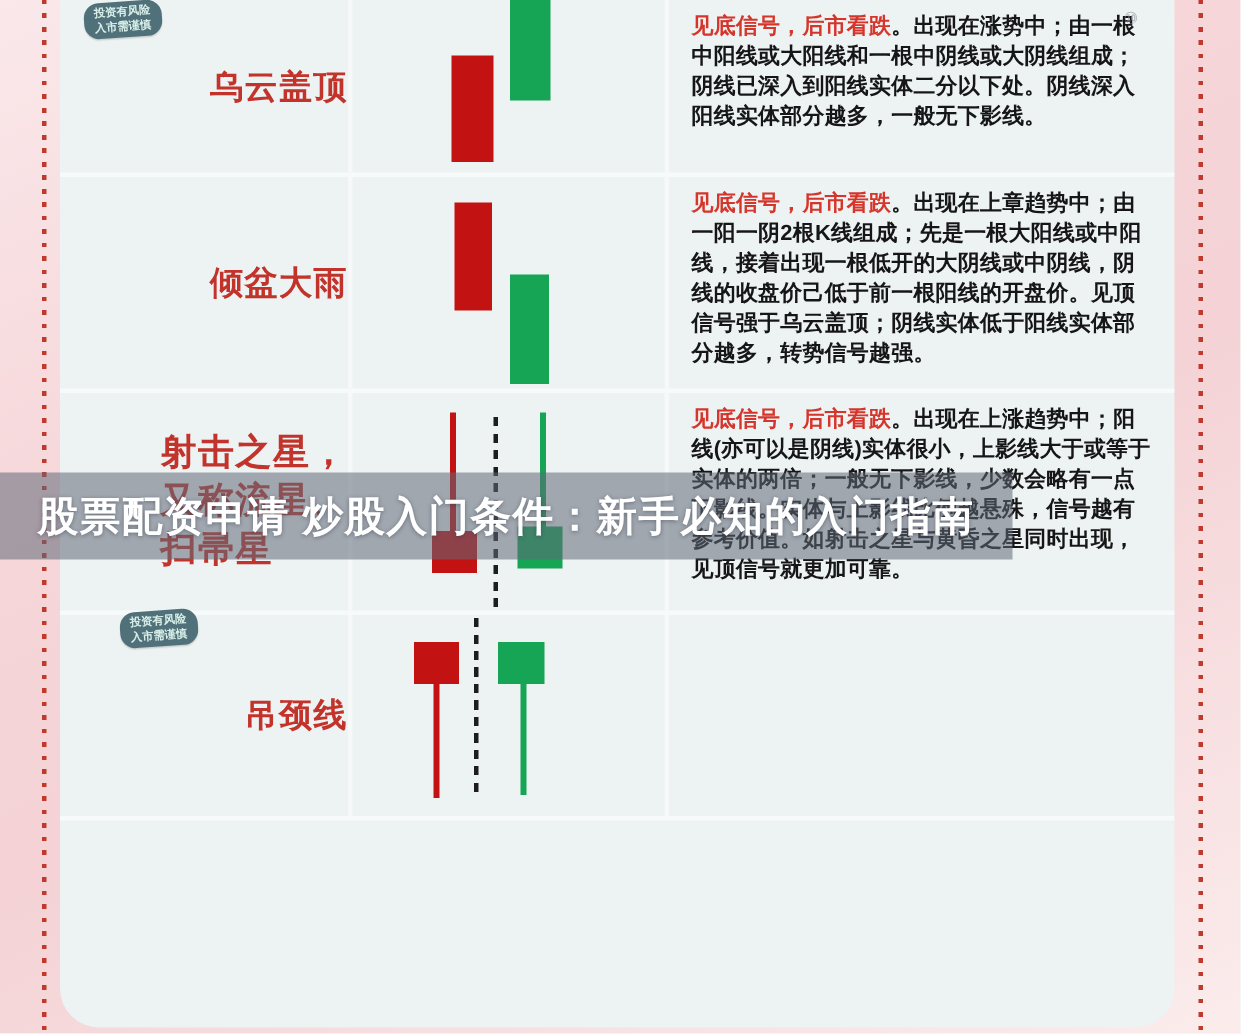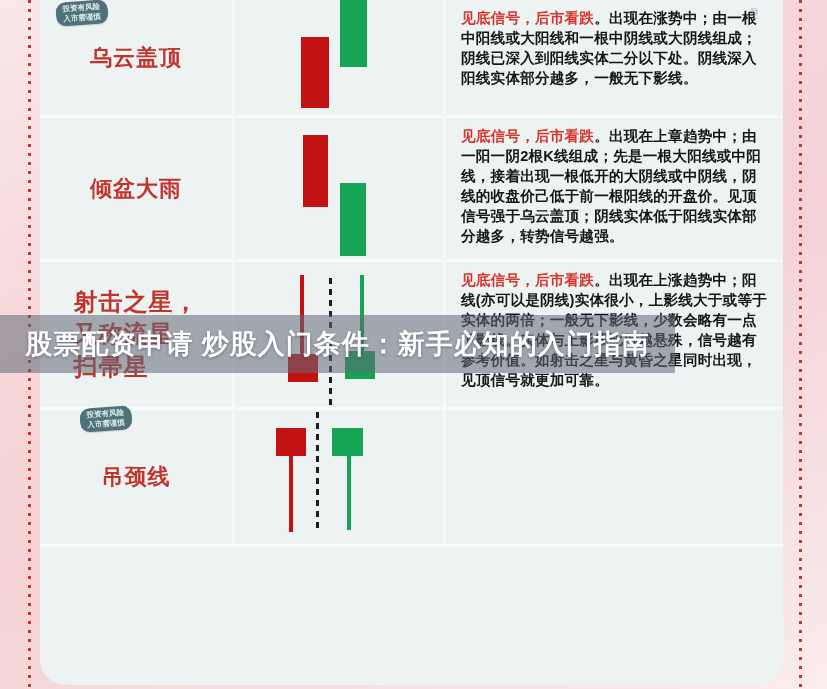--- a/index.html
+++ b/index.html
@@ -15,21 +15,21 @@
   .edge-dots{position:absolute;top:0;bottom:0;width:3px;
     background-image:repeating-linear-gradient(to bottom,var(--dot-red) 0 3px,transparent 3px 9px);}
   .edge-dots.left{left:28px;}
   .edge-dots.right{left:799px;}
   .card{position:absolute;left:40px;top:0;width:743px;height:685px;
     background:var(--card-bg);border-radius:0 0 26px 26px;overflow:hidden;}
   .row{position:relative;display:grid;grid-template-columns:192px 214px 1fr;
     border-bottom:3px solid var(--divider);}
   .row:last-child{border-bottom:none;}
   .r1{height:118px;} .r2{height:144px;} .r3{height:148px;} .r4{height:137px;} .r5{height:140px;}
-  .labelcol{display:flex;align-items:center;justify-content:center;}
+  .labelcol{display:flex;align-items:center;justify-content:flex-end;}
   .label{font-weight:bold;color:var(--label-red);font-size:22px;line-height:1.35;
     white-space:pre-line;letter-spacing:1px;}
   .label.multiline{font-size:24px;text-align:left;}
   .chartcol{position:relative;border-left:3px solid rgba(255,255,255,0.55);
     border-right:3px solid rgba(255,255,255,0.55);}
   .textcol{padding:9px 12px 0 15px;font-size:14.6px;font-weight:bold;
     color:var(--body-ink);line-height:1.37;letter-spacing:0.2px;}
   .r5 .textcol{padding-top:29px;}
   .signal{color:var(--signal-red);}
   .cndl{position:absolute;}

